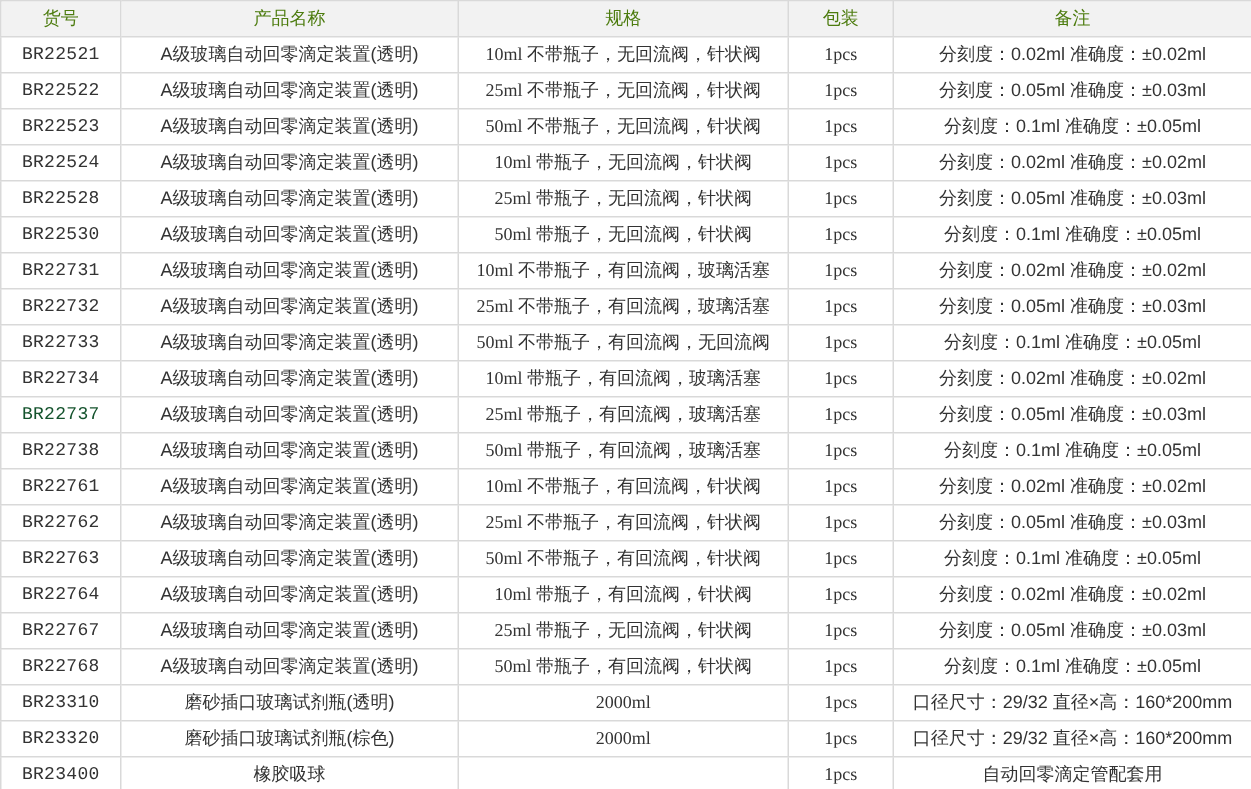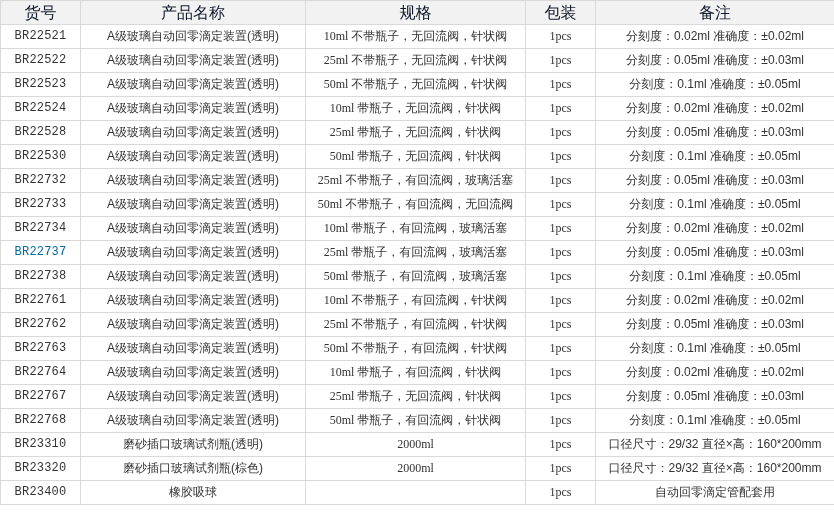--- a/index.html
+++ b/index.html
@@ -27,37 +27,37 @@
     height: 23px;
     line-height: 23px;
     text-align: center;
     vertical-align: middle;
     overflow: hidden;
     white-space: nowrap;
     font-weight: normal;
   }
   thead th {
     background: #f2f2f2;
-    color: #0f172a;
-    font-size: 16px;
+    color: #4d7c0f;
+    font-size: 12px;
     font-weight: bold;
     border-top: 1px solid #d9d9d9;
     border-bottom: 1px solid #d9d9d9;
   }
   tbody td {
     background: #ffffff;
     font-size: 12px;
   }
   td.col-code {
     color: #333333;
     letter-spacing: 0.2px;
     font-family: Liberation Mono, monospace;
   }
   td.col-code.highlight {
-    color: #0369a1;
+    color: #14532d;
   }
   td.col-name {
     font-size: 12px;
   }
   td.col-spec {
     font-size: 12px;
     font-family: Liberation Serif, serif;
   }
   td.col-pack {
     font-size: 12px;
@@ -130,20 +130,27 @@
         <td class="col-remark">分刻度：0.05ml 准确度：±0.03ml</td>
       </tr>
       <tr>
         <td class="col-code">BR22530</td>
         <td class="col-name">A级玻璃自动回零滴定装置(透明)</td>
         <td class="col-spec">50ml 带瓶子，无回流阀，针状阀</td>
         <td class="col-pack">1pcs</td>
         <td class="col-remark">分刻度：0.1ml 准确度：±0.05ml</td>
       </tr>
       <tr>
+        <td class="col-code">BR22731</td>
+        <td class="col-name">A级玻璃自动回零滴定装置(透明)</td>
+        <td class="col-spec">10ml 不带瓶子，有回流阀，玻璃活塞</td>
+        <td class="col-pack">1pcs</td>
+        <td class="col-remark">分刻度：0.02ml 准确度：±0.02ml</td>
+      </tr>
+      <tr>
         <td class="col-code">BR22732</td>
         <td class="col-name">A级玻璃自动回零滴定装置(透明)</td>
         <td class="col-spec">25ml 不带瓶子，有回流阀，玻璃活塞</td>
         <td class="col-pack">1pcs</td>
         <td class="col-remark">分刻度：0.05ml 准确度：±0.03ml</td>
       </tr>
       <tr>
         <td class="col-code">BR22733</td>
         <td class="col-name">A级玻璃自动回零滴定装置(透明)</td>
         <td class="col-spec">50ml 不带瓶子，有回流阀，无回流阀</td>

